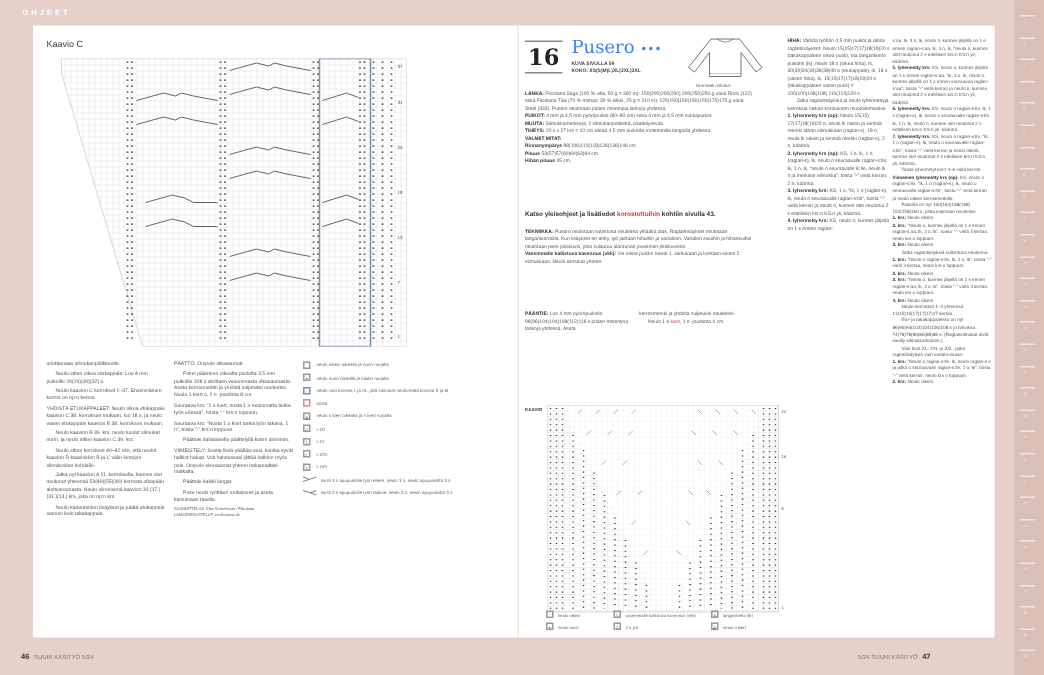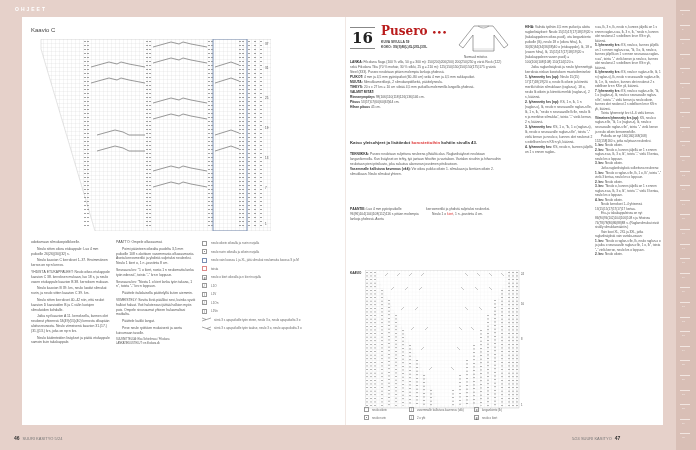--- a/index.html
+++ b/index.html
@@ -14,21 +14,21 @@
   .col { position: absolute; top: 223px; font-size: 3.4px; line-height: 4.8px; color: #555; }
   .col p { margin-bottom: 2px; text-indent: 0; }
   .col .ind { text-indent: 6px; }
   .legend { position: absolute; left: 180px; top: 222px; width: 140px; }
   .leg-row { display: flex; align-items: center; height: 8.5px; font-size: 3px; color: #666; }
   .leg-sym { width: 5px; height: 5px; border: 0.5px solid #999; margin-right: 4px; flex-shrink: 0; font-size: 3px; text-align: center; line-height: 4px; color:#333;}
   .leg-sym.blue { border-color: #7a8fb3; }
   .leg-sym.red { border-color: #d88; }
   .leg-cable { width: 9px; height: 5px; margin-right: 3px; flex-shrink: 0; }
   .num16 { position: absolute; left: 4px; top: 10px; font-family: "DejaVu Serif", serif; font-weight: bold; font-size: 15px; color: #222; border-top: 1px solid #888; border-bottom: 1px solid #888; padding: 1px 2px; }
-  .ptitle { position: absolute; left: 35px; top: 7px; font-family: "DejaVu Serif", serif; font-weight: bold; font-size: 12px; color: #b91c1c; }
+  .ptitle { position: absolute; left: 35px; top: 7px; font-family: "DejaVu Serif", serif; font-weight: normal; font-size: 12px; color: #3b82f6; }
   .psub { position: absolute; left: 35px; top: 23px; font-size: 3.3px; color: #444; line-height: 5px; font-weight: bold; }
   .sweater { position: absolute; left: 110px; top: 6px; width: 55px; height: 30px; }
   .sweater-cap { position: absolute; left: 118px; top: 38px; font-size: 3px; color: #555; }
   .rcol { position: absolute; font-size: 3.3px; line-height: 5px; color: #555; }
   .rcol b { color: #333; }
   .red { color: #d33; }
   .katso { position: absolute; left: 4px; top: 123px; font-size: 4.3px; font-weight: bold; color: #333; }
   .kaavio2-label { position: absolute; left: 4px; top: 254px; font-size: 3px; font-weight: bold; color:#333; }
   .chart-r { position: absolute; left: 19px; top: 253px; width: 160px; height: 140px; }
   .rleg { position: absolute; top: 390px; font-size: 2.8px; color: #666; display: flex; align-items: center; }

